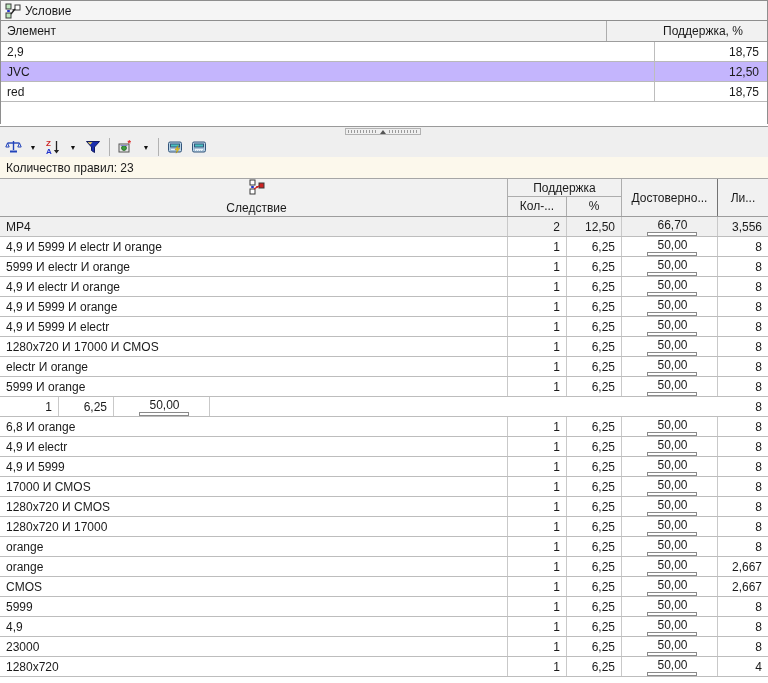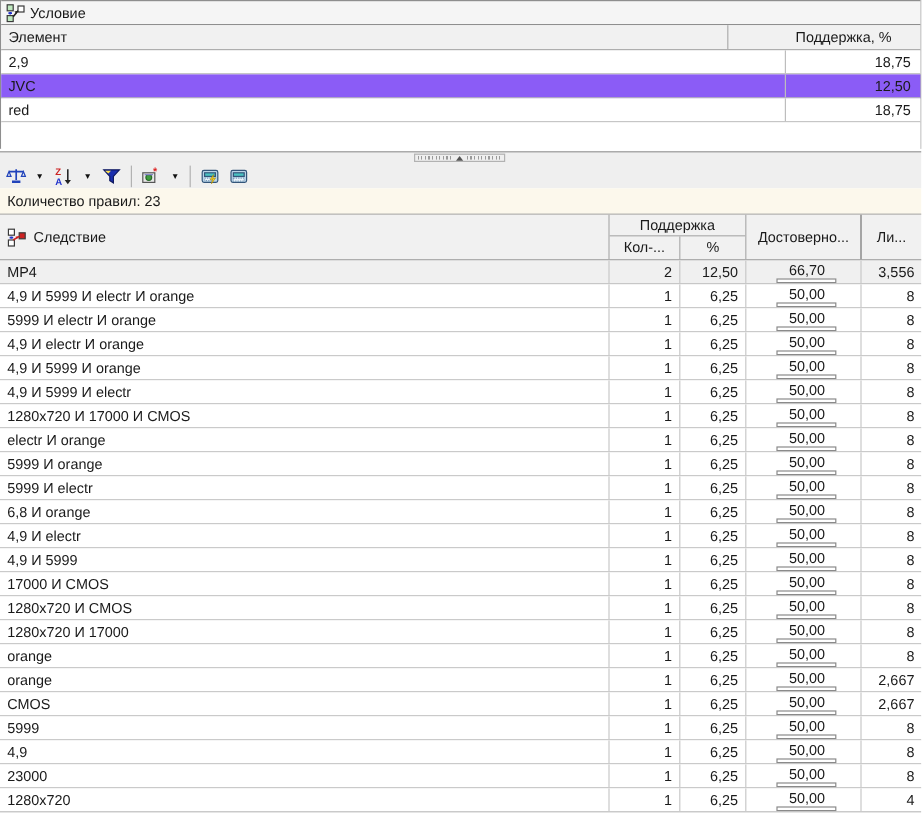--- a/index.html
+++ b/index.html
@@ -13,40 +13,40 @@
   .panel-top { position:absolute; top:0; left:0; width:766px; border-left:1px solid #8e8e8e; border-right:1px solid #8e8e8e; }
   .title-bar {
     height:21px; background:#f5f5f5; border-top:1px solid #8e8e8e; border-bottom:1px solid #8e8e8e;
     display:flex; align-items:center; padding-left:4px; gap:4px; box-sizing:border-box;
   }
   .title-text { color:#1a1a1a; }
   .cond-header { display:flex; height:21px; background:#f1f1f1; border-bottom:1px solid #9d9d9d; box-sizing:border-box; }
   .cond-header .h-el { flex:1; padding:3px 0 0 6px; border-right:1px solid #adadad; box-sizing:border-box; }
   .cond-header .h-sup { width:112px; padding:3px 0 0 8px; box-sizing:border-box;margin-left:48px; }
   .cond-row { display:flex; height:20px; border-bottom:1px solid #b9b9b9; box-sizing:border-box; background:#fff; }
-  .cond-row.hl { background:#8b5cf6; }
+  .cond-row.hl { background:#c4b5fd; }
   .cond-row .c-el { flex:1; padding:3px 0 0 6px; border-right:1px solid #bdbdbd; box-sizing:border-box; overflow:hidden; white-space:nowrap; }
   .cond-row .c-sup { width:112px; padding:3px 8px 0 0; text-align:right; box-sizing:border-box; }
   .cond-filler { height:22px; background:#fff; }
   
   .mid-bar { position:absolute; top:126px; left:0; width:768px; height:31px; background:#efefef; border-top:1px solid #9a9a9a; box-sizing:border-box; }
   .grip { position:absolute; top:1px; left:345px; width:76px; height:7px; border:1px solid #b2b2b2; background:#efefef; box-sizing:border-box; display:flex; align-items:center; justify-content:center; }
   .grip .dots { flex:1; height:3px; margin:0 2px;
     background:repeating-linear-gradient(90deg,#9a9a9a 0 1px, transparent 1px 3px); }
   .grip .arrow { width:0; height:0; border-left:3px solid transparent; border-right:3px solid transparent; border-bottom:4px solid #555; margin:0 1px; }
   .toolbar { position:absolute; top:9px; left:2px; height:22px; display:flex; align-items:center; gap:2px; }
   .tbtn { width:22px; height:21px; display:flex; align-items:center; justify-content:center; }
   .tbtn.narrow { width:14px; }
   .drop { font-size:7px; color:#111; line-height:1; }
   .tsep { width:1px; height:18px; background:#b2b2b2; margin:0 3px; }
   
   .status-bar { position:absolute; top:157px; left:0; width:768px; height:22px; background:#fcf8ec; border-bottom:1px solid #a6a6a6; box-sizing:border-box; padding:4px 0 0 6px; }
   
   .rules-header { position:absolute; top:179px; left:0; width:768px; height:38px; background:#f1f1f1; border-bottom:1px solid #9d9d9d; box-sizing:border-box; display:flex; }
-  .rh-conseq { width:508px; border-right:1px solid #adadad; box-sizing:border-box; display:flex; align-items:center; padding-left:6px; gap:6px; }
+  .rh-conseq { width:508px; border-right:1px solid #adadad; box-sizing:border-box; display:flex; align-items:center; padding-left:6px; gap:6px;flex-direction:column; }
   .rh-support { width:114px; border-right:1px solid #adadad; box-sizing:border-box; display:flex; flex-direction:column; }
   .rh-support .grp { height:18px; border-bottom:1px solid #adadad; text-align:center; padding-top:2px; box-sizing:border-box; }
   .rh-support .subs { flex:1; display:flex; }
   .rh-support .sub-k { width:59px; border-right:1px solid #adadad; box-sizing:border-box; text-align:center; padding-top:2px; overflow:hidden; white-space:nowrap; }
   .rh-support .sub-p { flex:1; text-align:center; padding-top:2px; }
   .rh-conf { width:96px; border-right:1px solid #737373; box-sizing:border-box; display:flex; align-items:center; justify-content:center; overflow:hidden; white-space:nowrap; }
   .rh-lift { flex:1; display:flex; align-items:center; justify-content:center; overflow:hidden; white-space:nowrap; }
   .rules-body { position:absolute; top:217px; left:0; width:768px; height:466px; overflow:hidden; }
   .rule-row { display:flex; height:20px; border-bottom:1px solid #bdbdbd; box-sizing:border-box; background:#fff; }
   .rule-row.hl { background:#f0f0f0; }
@@ -322,21 +322,20 @@
         <div class="rc-conf">
           <div class="val">50,00</div>
           <div class="bar">
             <div class="grad"></div>
             <div class="mask" style="width: calc(50% - 1px);"></div>
           </div>
         </div>
         <div class="rc-lift">8</div>
       </div>
       <div class="rule-row">
-        <div class="rc-conseq">5999 И electr</div>
         <div class="rc-count">1</div>
         <div class="rc-pct">6,25</div>
         <div class="rc-conf">
           <div class="val">50,00</div>
           <div class="bar">
             <div class="grad"></div>
             <div class="mask" style="width: calc(50% - 1px);"></div>
           </div>
         </div>
         <div class="rc-lift">8</div>

